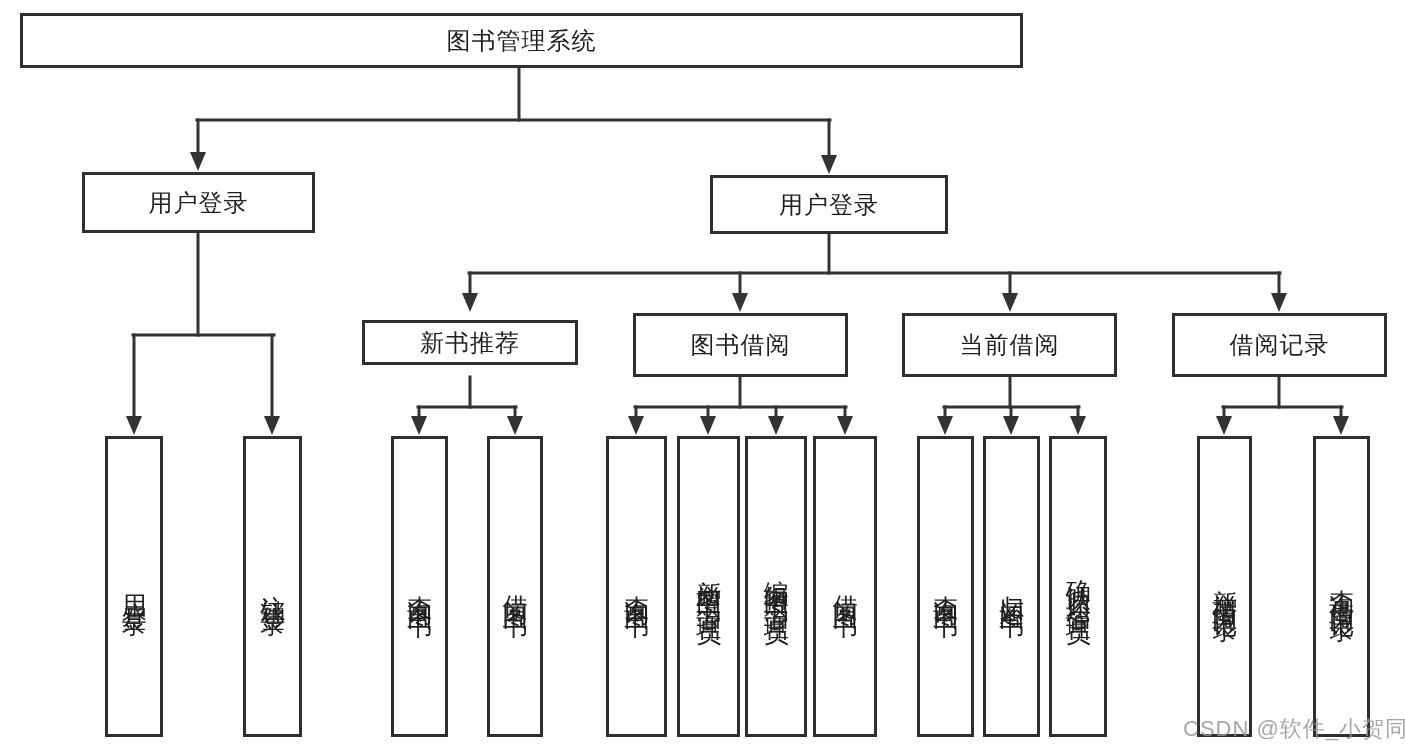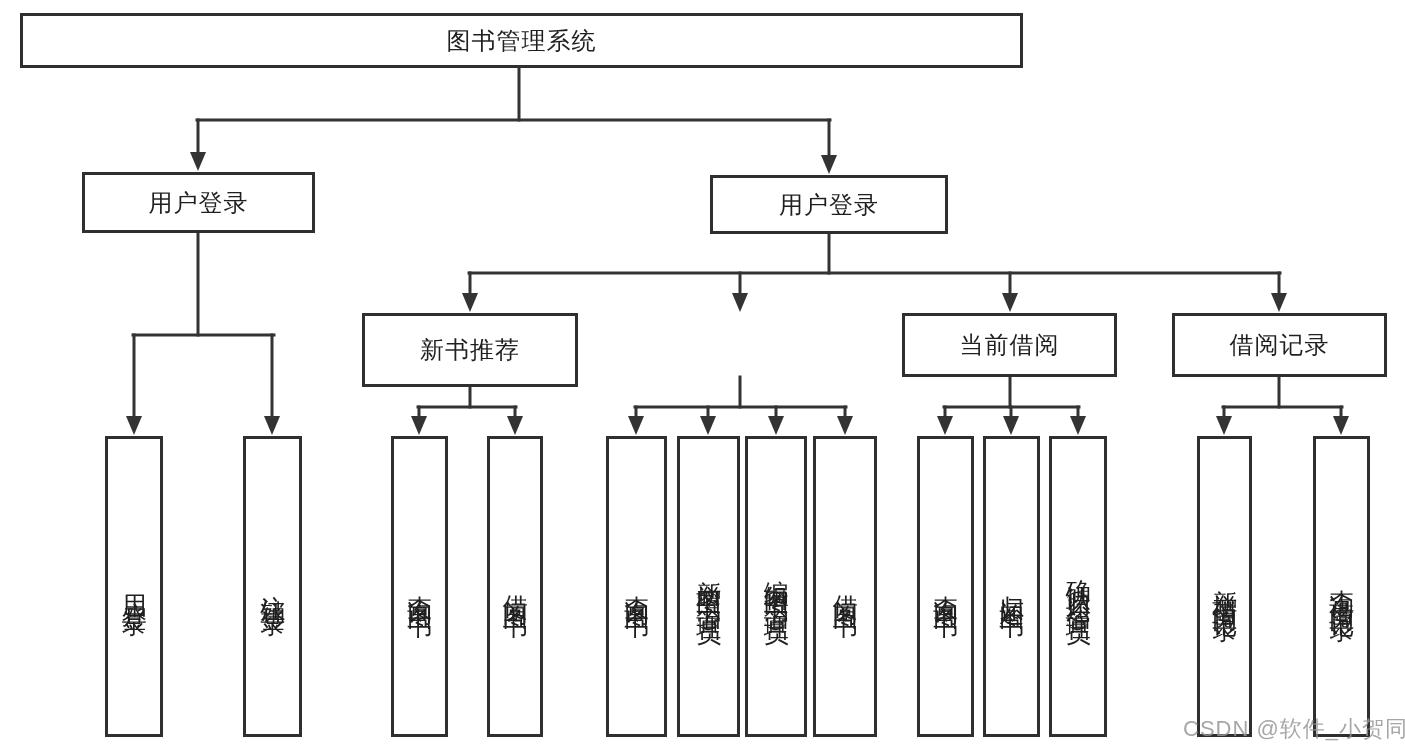--- a/index.html
+++ b/index.html
@@ -111,22 +111,25 @@
     <span>图书管理系统</span>
   </div>
 
   <div class="node h" style="left:82px;top:172px;width:233px;height:61px">
     <span>用户登录</span>
   </div>
   <div class="node h" style="left:710px;top:175px;width:238px;height:59px">
     <span>用户登录</span>
   </div>
 
-  <div class="node h" style="left:362px;top:313px;width:216px;height:74px">
+  <div class="node h" style="left:362px;top:320px;width:216px;height:45px">
     <span>新书推荐</span>
+  </div>
+  <div class="node h" style="left:633px;top:313px;width:215px;height:64px">
+    <span>图书借阅</span>
   </div>
   <div class="node h" style="left:1172px;top:313px;width:215px;height:64px">
     <span>借阅记录</span>
   </div>
   <div class="node h" style="left:902px;top:313px;width:215px;height:64px">
     <span>当前借阅</span>
   </div>
 
   <div class="node v" style="left:105px;top:436px;width:58px;height:301px">
     <span>用户登录</span>

